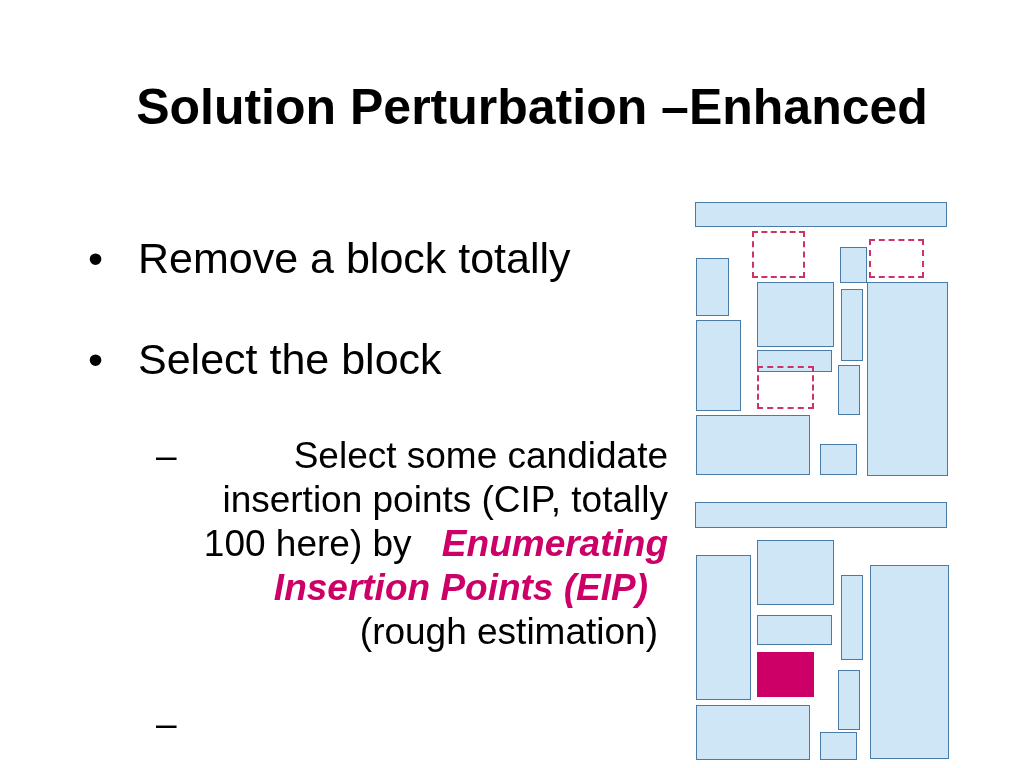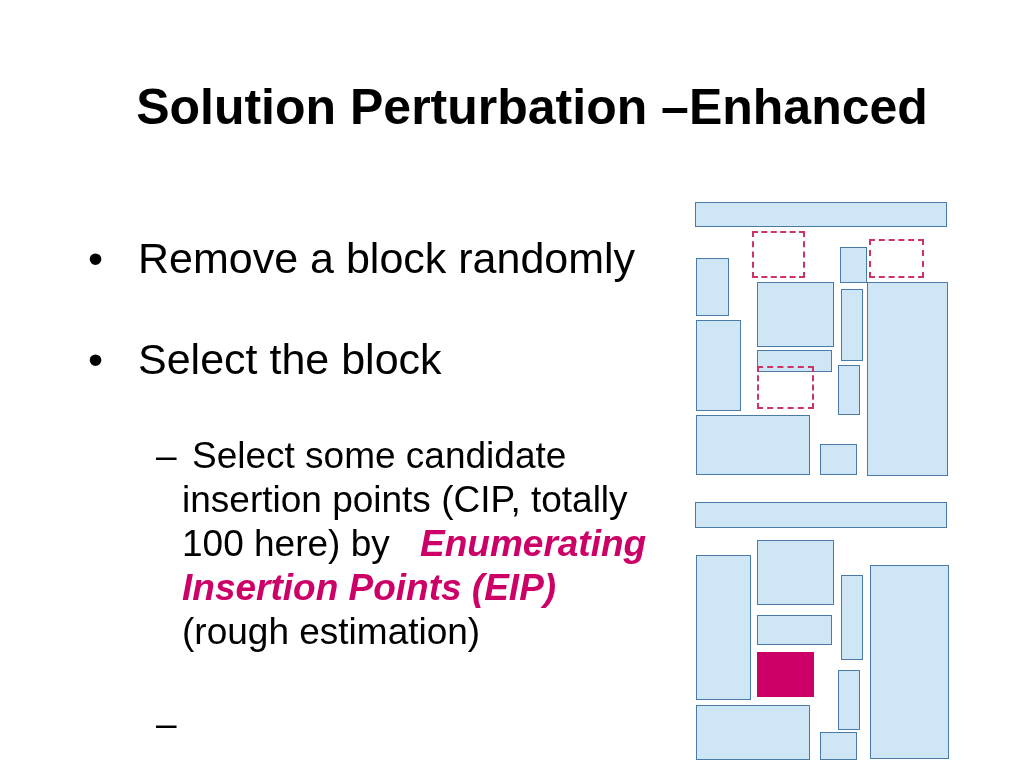--- a/index.html
+++ b/index.html
@@ -45,21 +45,21 @@
 
   .b2 {
     display: flex;
     font-size: 37px;
     line-height: 44px;
     margin-left: 68px;
     margin-top: 8px;
   }
   .b2-marker { width: 26px; flex: none; }
   .b2-text { flex: none; white-space: pre-wrap; }
-  .b2.sub-0 .b2-text { width: 506px; }
+  .b2.sub-0 .b2-text { width: 506px; text-align: right; }
   .b2.sub-1 .b2-text { width: 470px; }
 
   .seg-normal { color: var(--text, #000000); }
   .seg-accent {
     color: var(--accent, #cc0066);
     font-weight: 700;
     font-style: italic;
   }
 
   .diagram { position: absolute; }
@@ -83,21 +83,21 @@
 <div class="slide">
 
   <div class="title">
     <div>Solution Perturbation –Enhanced</div>
   </div>
 
   <div class="content">
 
     <div class="b1">
       <span class="b1-marker">•</span>
-      <span class="b1-text">Remove a block randomly</span>
+      <span class="b1-text">Remove a block totally</span>
     </div>
 
     <div class="b1">
       <span class="b1-marker">•</span>
       <span class="b1-text">Select the block</span>
     </div>
 
     <div class="b2 sub-0">
       <span class="b2-marker">–</span>
       <span class="b2-text"><span class="seg-normal">Select some candidate insertion points (CIP, totally 100 here) by </span><span class="seg-accent">Enumerating Insertion Points (EIP)</span><span class="seg-normal">  (rough estimation)</span></span>

